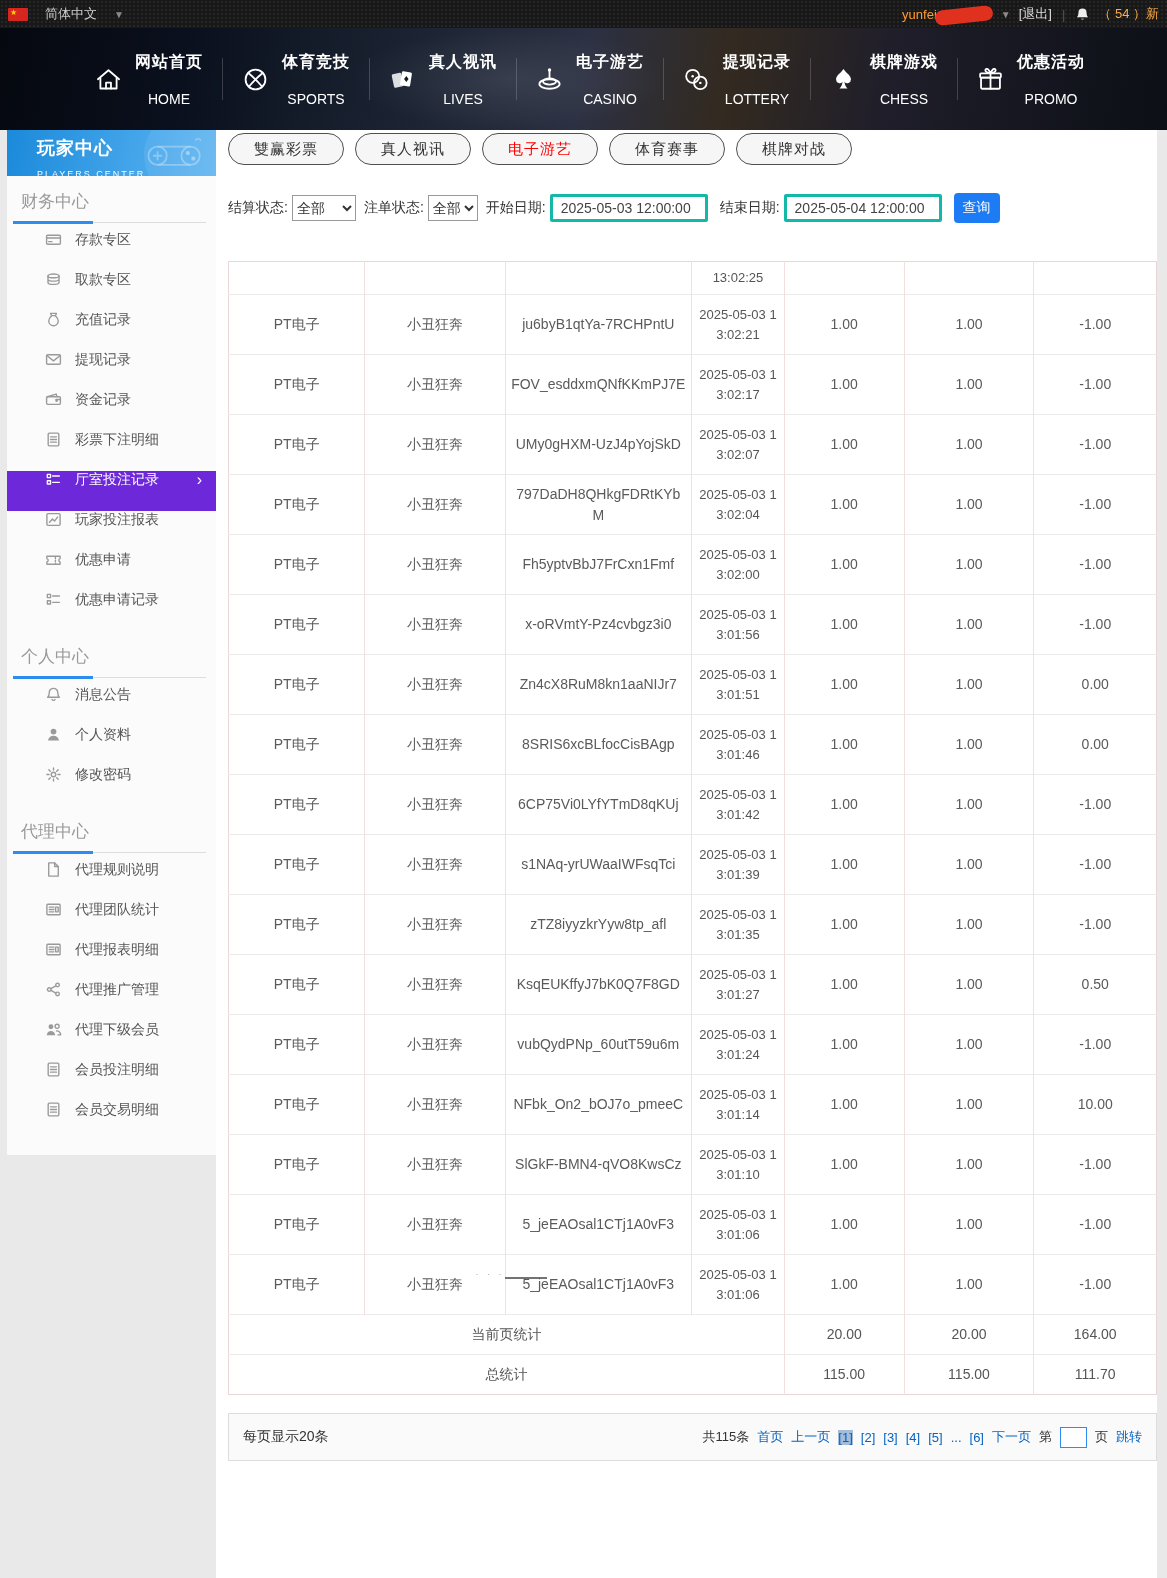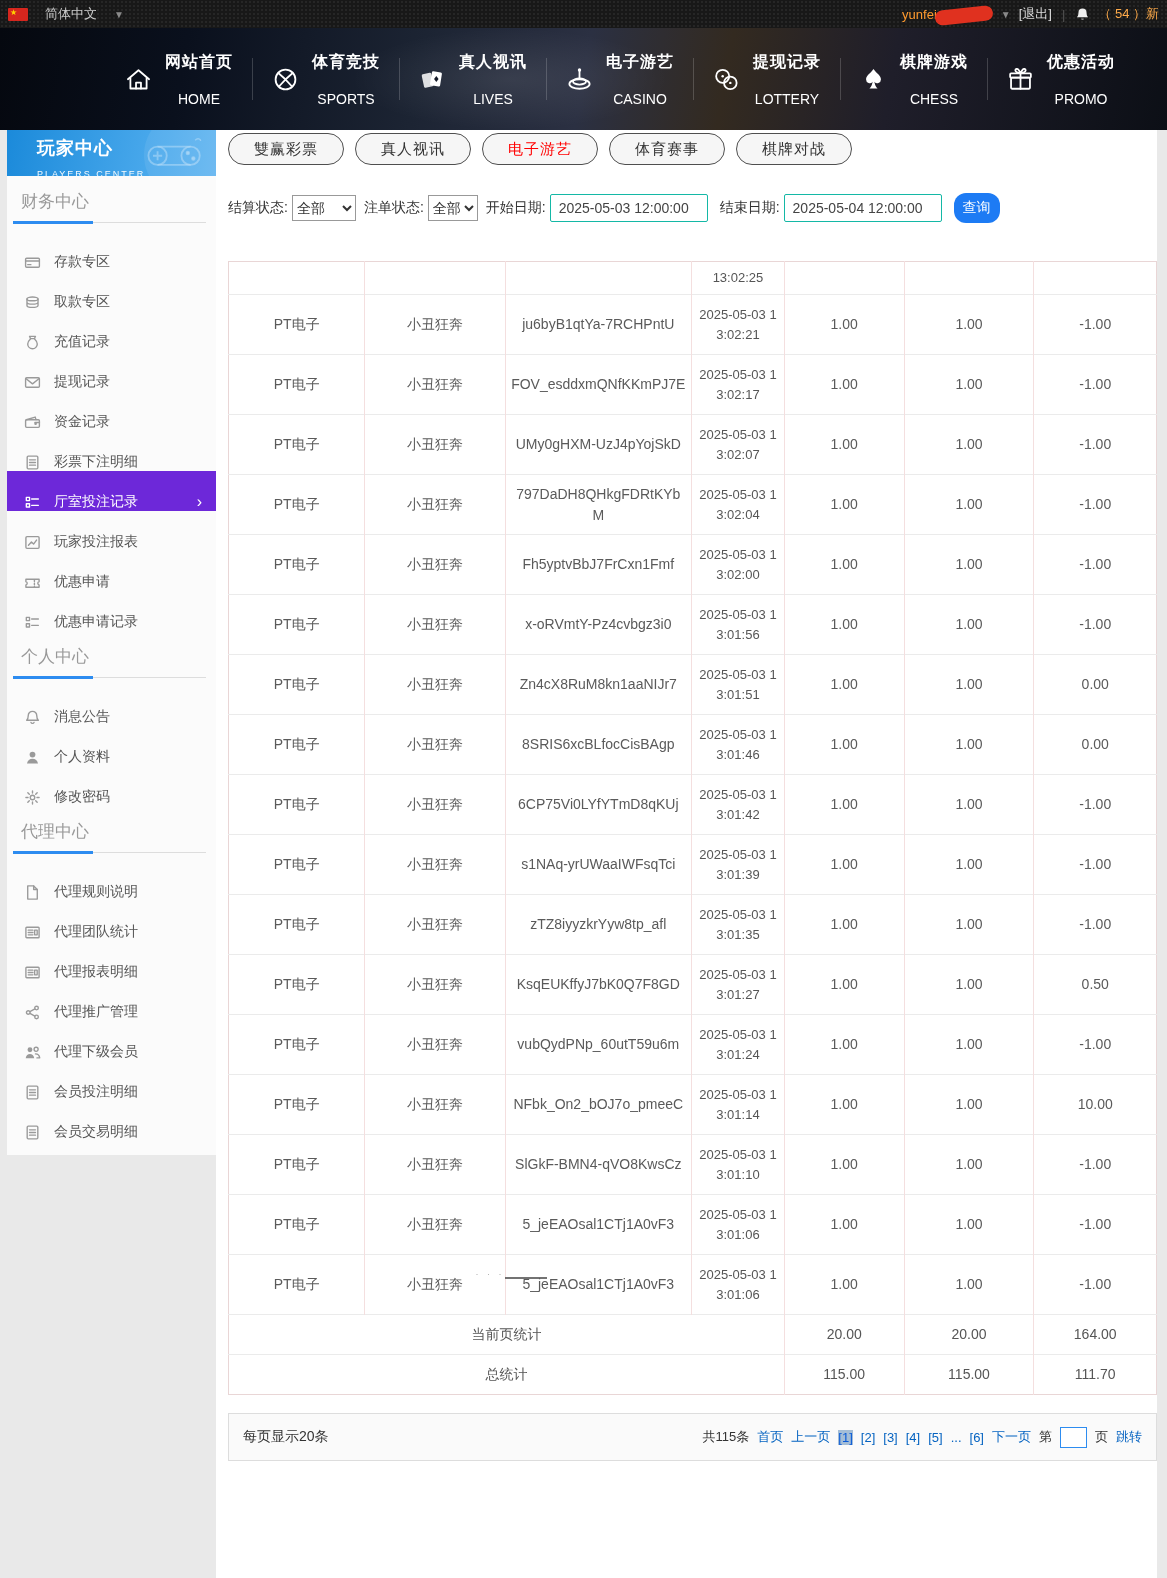--- a/index.html
+++ b/index.html
@@ -12,54 +12,54 @@
 .flag::before{content:"★";color:#ffd400;font-size:8px;position:absolute;left:2px;top:-2px;line-height:13px}
 .caret{color:#8a8a8a;font-size:10px}
 .topbar-right{display:flex;align-items:center;gap:8px;white-space:nowrap}
 .username{color:#ff9a2e}
 .scribble{display:inline-block;width:58px;height:15px;background:#e0311f;border-radius:8px/7px;transform:rotate(-6deg);margin:0 0 0 -10px;position:relative;top:1px}
 .logout{color:#ddd;cursor:pointer}
 .tsep{color:#555;margin:0 2px}
 .bell-wrap{display:inline-flex;align-items:center}
 .messages{color:#ffab4a}
 
-.navbar{height:102px;background:linear-gradient(100deg,#05080f 0%,#0a101d 16%,#1c2433 36%,#2b3042 50%,#332a20 62%,#1f1e2a 76%,#0c0f16 100%);display:flex;align-items:center;padding-left:106px;position:relative}
+.navbar{height:102px;background:linear-gradient(100deg,#05080f 0%,#0a101d 16%,#1c2433 36%,#2b3042 50%,#332a20 62%,#1f1e2a 76%,#0c0f16 100%);display:flex;align-items:center;padding-left:76px;position:relative}
 .navbar::before{content:"";position:absolute;left:30%;top:0;width:320px;height:100%;background:radial-gradient(ellipse at center,rgba(255,255,255,.09),transparent 70%)}
 .nav-item{display:flex;align-items:center;gap:13px;padding:0 19px;cursor:pointer;position:relative;z-index:1}
 .nav-icon{display:inline-flex}
 .nav-zh{display:block;font-size:16px;font-weight:bold;color:#fff;text-align:center;letter-spacing:1px}
 .nav-en{display:block;font-size:14px;color:#fff;text-align:center;margin-top:18px}
 .nav-sep{width:1px;height:42px;background:rgba(255,255,255,.18)}
 
 .page{display:flex;align-items:flex-start}
 .sidebar{width:209px;margin-left:7px;background:#fbfbfb;padding-bottom:14px}
 .sb-header{height:46px;background:linear-gradient(100deg,#1b8ada,#4aa9ec 70%,#63b5f0);color:#fff;padding:6px 0 0 30px;position:relative;overflow:hidden}
 .sb-header::after{content:"";position:absolute;right:-18px;top:-20px;width:90px;height:90px;border-radius:50%;background:rgba(255,255,255,.08)}
 .sb-title{font-size:18px;font-weight:bold;letter-spacing:1px}
 .sb-sub{font-size:9px;letter-spacing:2px;opacity:.95;margin-top:9px}
 .sb-deco{position:absolute;right:8px;top:4px;opacity:.55}
 .sb-section-title{font-size:17px;color:#999;padding:14px 0 9px 14px}
 .sb-underline{height:1px;background:#ddd;margin:0 10px 8px 6px;position:relative}
 .sb-underline::before{content:"";position:absolute;left:0;top:-1px;width:80px;height:3px;background:#2d8cf0}
-.sb-item{height:40px;display:flex;align-items:flex-end;padding-left:17px;color:#555;font-size:14px;cursor:pointer;position:relative}
+.sb-item{height:40px;display:flex;align-items:flex-start;padding-left:38px;color:#555;font-size:14px;cursor:pointer;position:relative}
 .sb-icon{width:17px;height:17px;margin-right:13px;display:inline-flex;flex:none}
 .sb-item.active{background:#6d28d9;color:#fff}
 .sb-item .chev{position:absolute;right:14px;font-size:16px;color:#fff}
 
 .main{flex:1;margin-right:10px;background:#fff;height:1567px;padding:3px 0 0 12px}
 .tabs{display:flex;gap:11px}
 .tab{height:32px;line-height:30px;padding:0 25px;border:1px solid #4f4f4f;border-radius:17px;background:#f6f6f6;font-size:15px;color:#333;cursor:pointer;letter-spacing:1px}
 .tab.active{color:#f00}
 .filters{display:flex;align-items:center;margin-top:28px;font-size:14px;color:#333}
 .filters .lbl{margin-right:4px}
 .fselect{height:26px;border:1px solid #999;background:#fff;font-size:14px;color:#333;margin-right:8px}
 .w1{width:64px}
 .w2{width:50px}
-.fdate{height:28px;width:158px;border:1px solid #14b8a6;font-size:14px;color:#444;padding-left:8px;margin-right:12px;border-radius:2px}
-.search-btn{width:46px;height:30px;background:#1d7bf4;color:#fff;border:none;border-radius:12px;font-size:14px;cursor:pointer}
+.fdate{height:28px;width:158px;border:3px solid #14b8a6;font-size:14px;color:#444;padding-left:8px;margin-right:12px;border-radius:2px}
+.search-btn{width:46px;height:30px;background:#1d7bf4;color:#fff;border:none;border-radius:4px;font-size:14px;cursor:pointer}
 
 .bet-table{width:100%;border-collapse:collapse;table-layout:fixed;margin-top:38px;border:1px solid #e9d6d6}
 .bet-table td{border-left:1px solid #f4dfdf;border-top:1px solid #ebebeb;text-align:center;vertical-align:middle;font-size:14px;color:#5a5a5a;padding:2px 5px;word-break:break-all;line-height:1.5}
 .bet-table td:first-child{border-left:none}
 .bet-table tr:first-child td{border-top:none}
 .row td{height:60px}
 .row.partial td{height:33px}
 td.date{font-size:13px;color:#555}
 .sumrow td{height:40px;color:#555}
 tr.has-artifact td:nth-child(2){position:relative}

